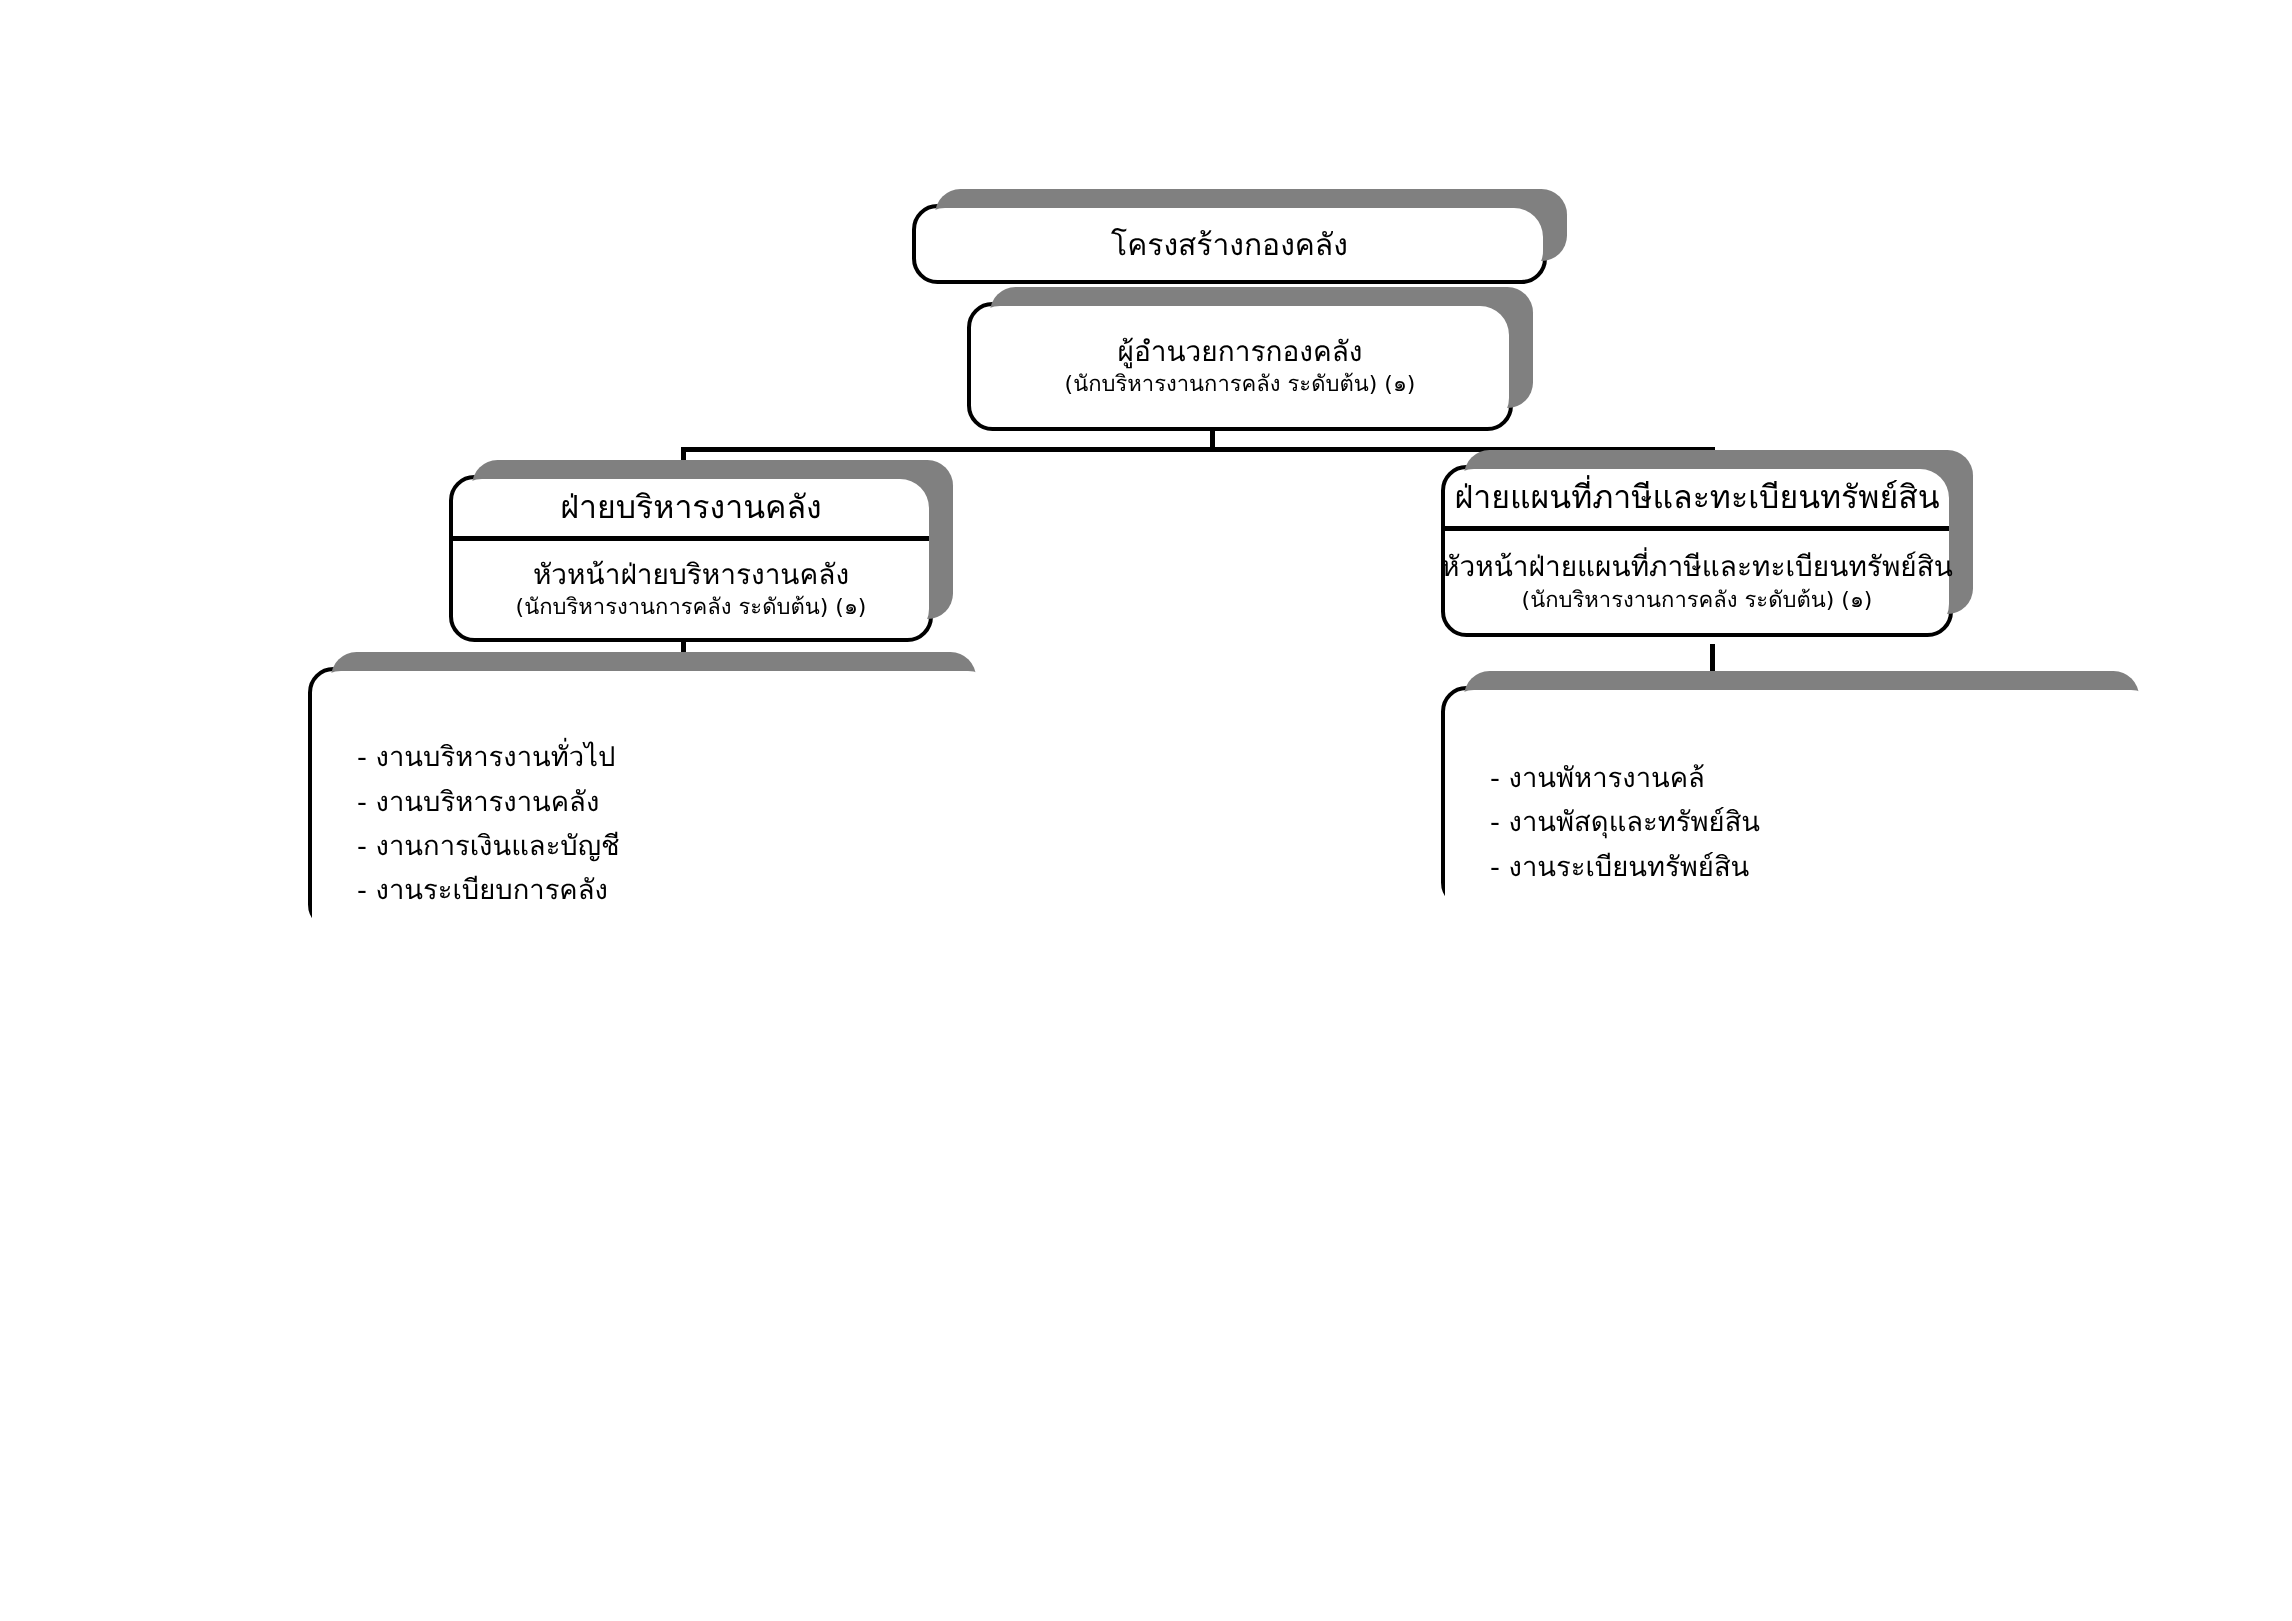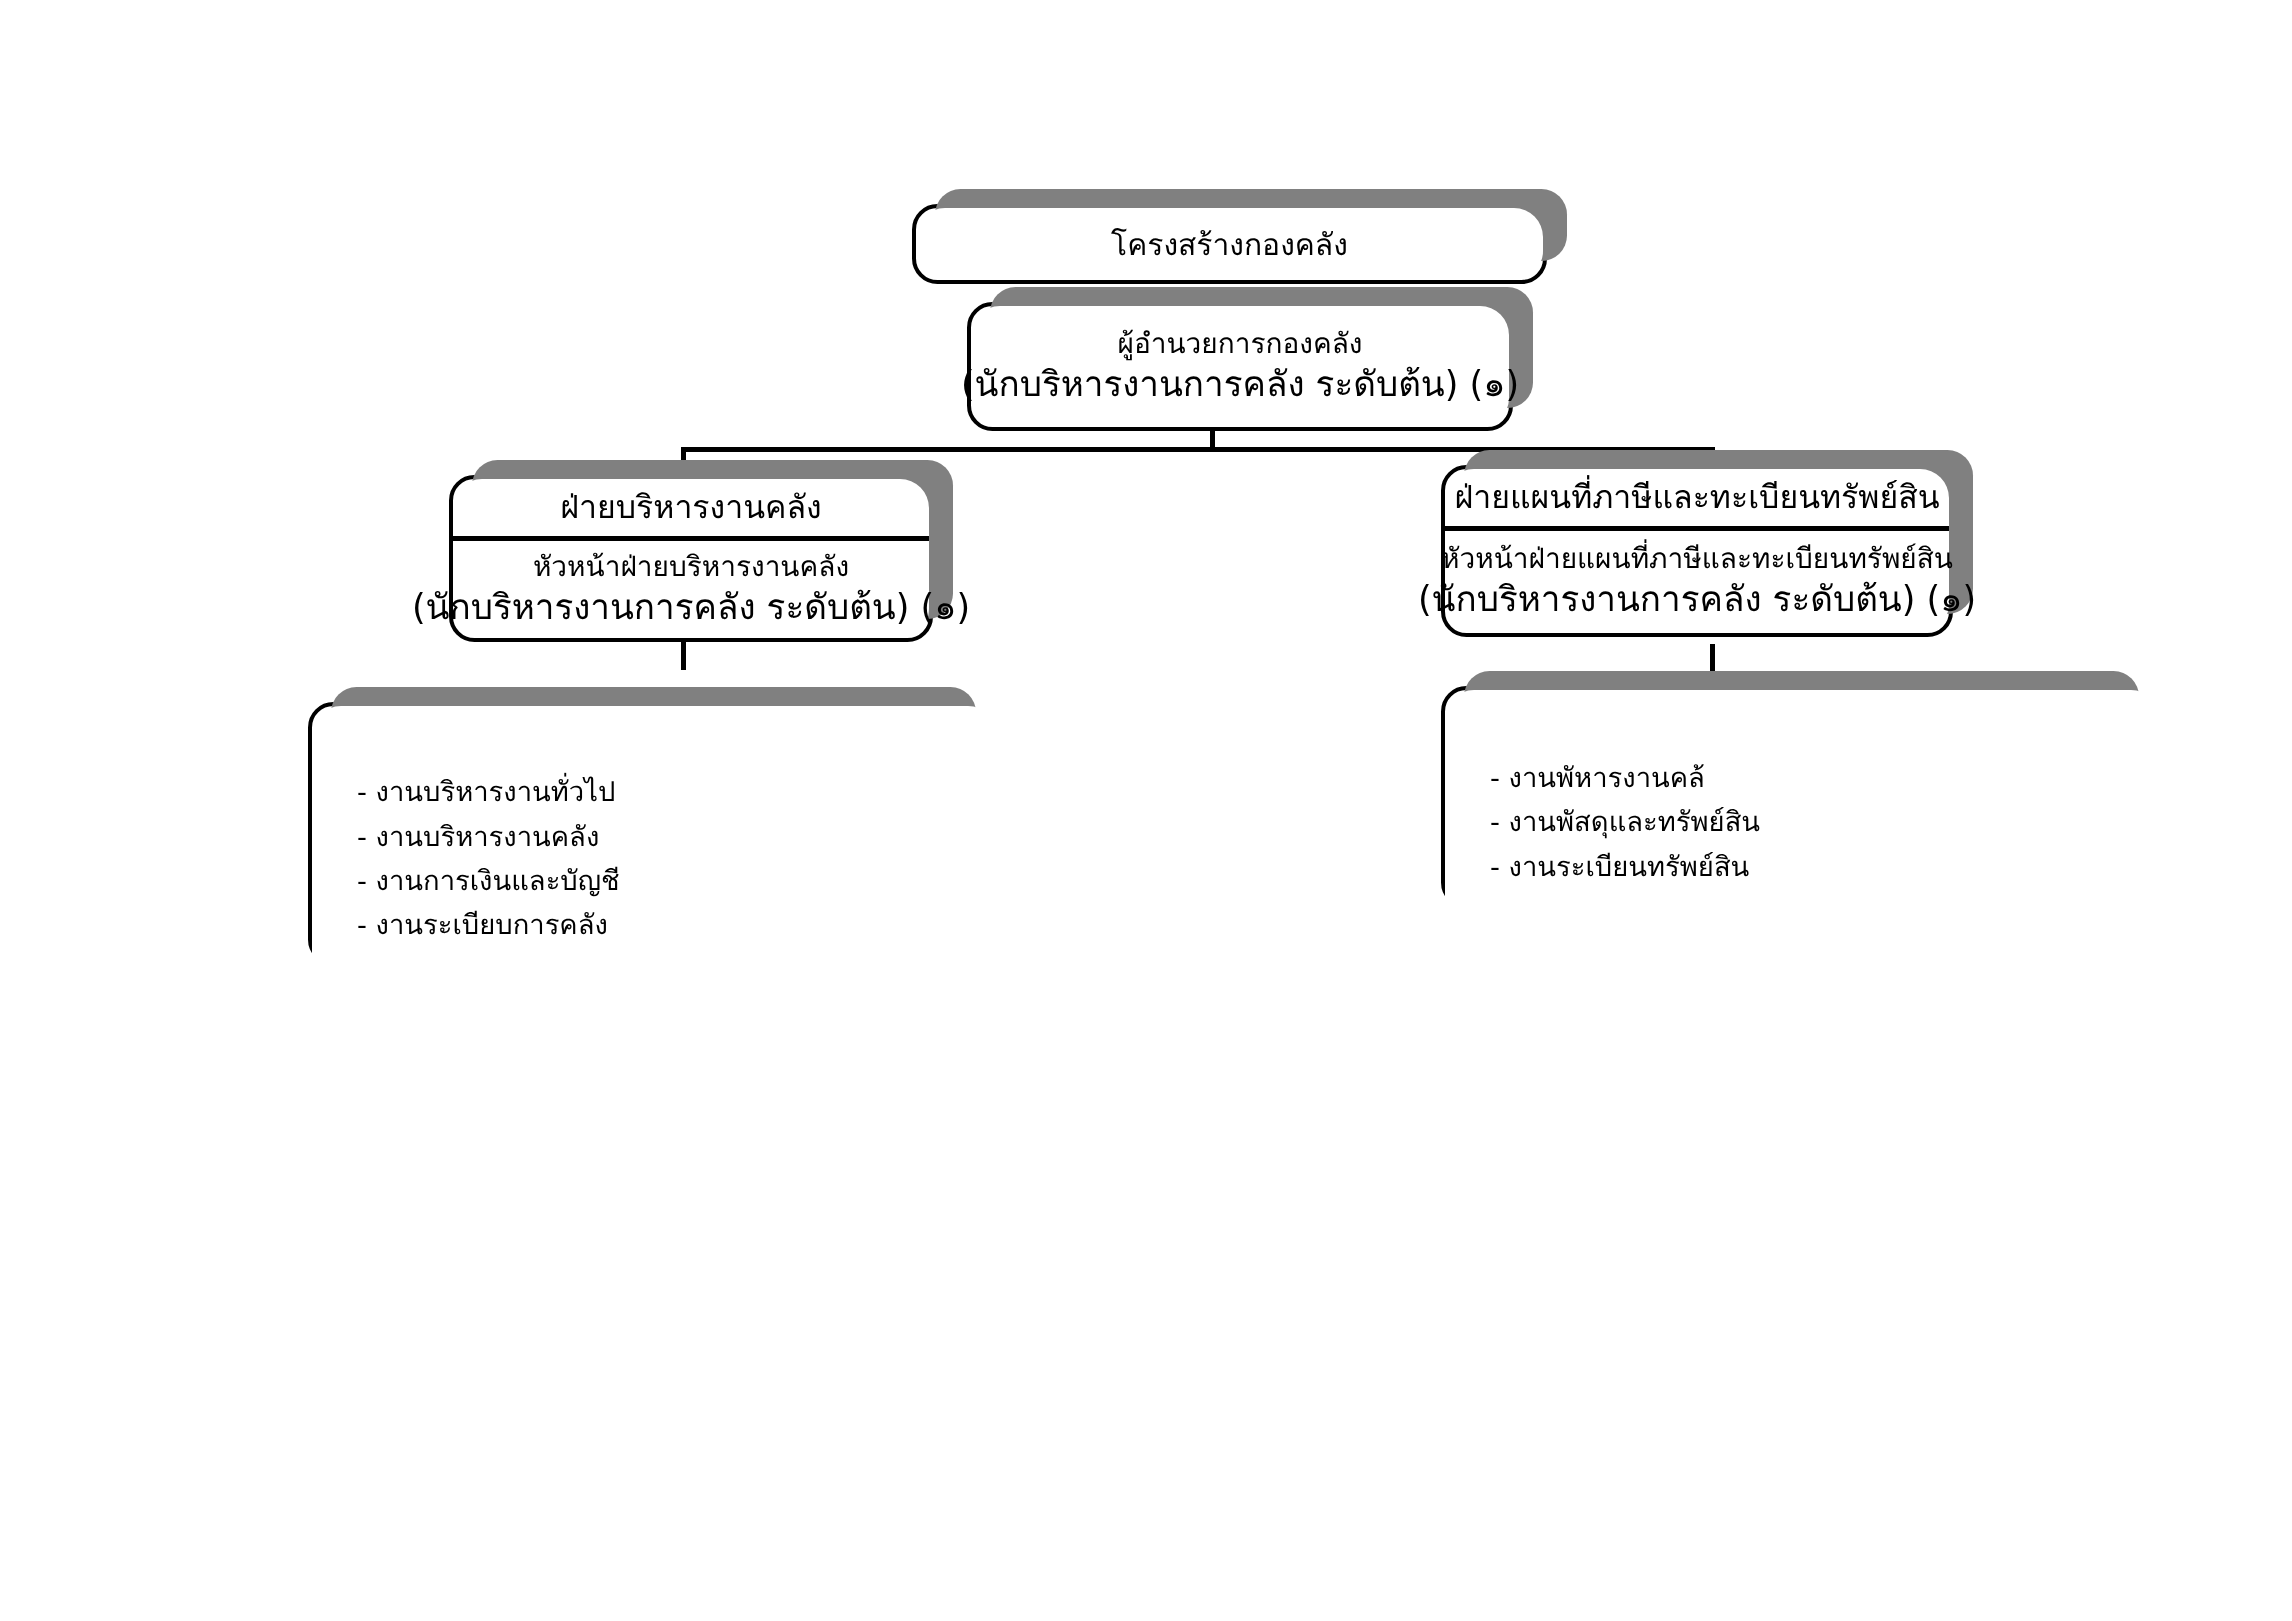--- a/index.html
+++ b/index.html
@@ -70,21 +70,21 @@
 
   .tline {
     display: block;
     white-space: nowrap;
   }
 
   
   .t-title   { font-size: 30px; }
   .t-node    { font-size: 28px; }
   .t-hdr     { font-size: 32px; }
-  .t-sub     { font-size: 35px; text-align: center; }
+  .t-sub     { font-size: 22px; text-align: center; }
   .t-item    { font-size: 27.4px; }
 
   
   .listbox .inner {
     justify-content: center;
     align-items: flex-start;
     padding: 25.5px 0 25.5px 45px;
   }
   .listbox ul {
     list-style: none;
@@ -143,21 +143,21 @@
       <div class="hdr-sep"></div>
       <div class="centerwrap">
         <span class="tline t-node">หัวหน้าฝ่ายบริหารงานคลัง</span>
         <span class="tline t-sub">(นักบริหารงานการคลัง ระดับต้น) (๑)</span>
       </div>
     </div>
   </div>
 
   <div class="conn conn-v" style="left:681px; top:639px; height:31px;"></div>
 
-  <div class="node listbox" style="left:308px; top:702px; width:648px; height:263px;">
+  <div class="node listbox" style="left:308px; top:667px; width:648px; height:263px;">
     <div class="shadow"></div>
     <div class="inner">
       <ul>
         <li class="t-item">- งานบริหารงานทั่วไป</li>
         <li class="t-item">- งานบริหารงานคลัง</li>
         <li class="t-item">- งานการเงินและบัญชี</li>
         <li class="t-item">- งานระเบียบการคลัง</li>
       </ul>
     </div>
   </div>

